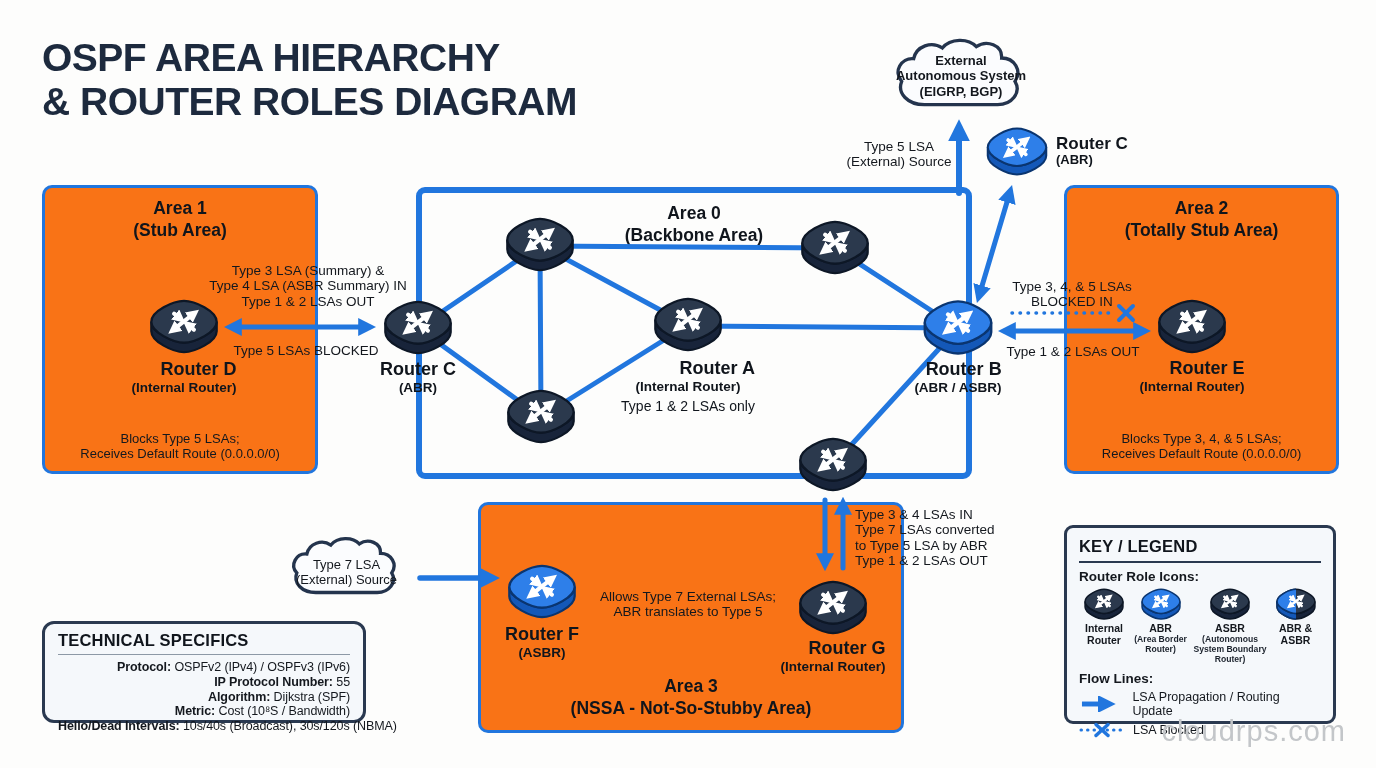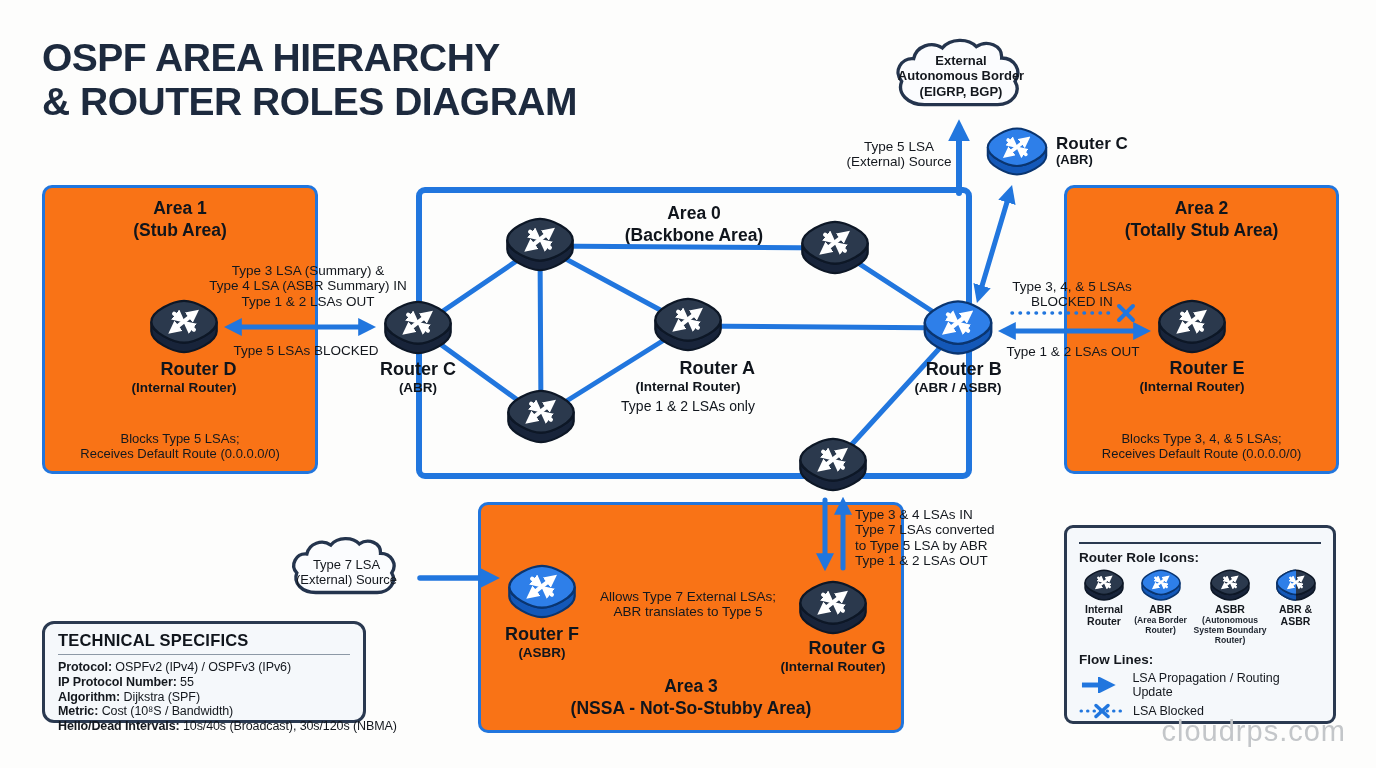--- a/index.html
+++ b/index.html
@@ -18,21 +18,21 @@
   .area-title.at-bottom{top:auto;bottom:10px;}
   .area-note{position:absolute;bottom:9px;left:0;width:100%;text-align:center;
     font-size:13px;line-height:1.2;color:#14181e;}
 
   
   .panel{position:absolute;border:3px solid #2a3950;border-radius:12px;background:#f5f8fb;z-index:2;}
   .panel-title{font-size:16.5px;font-weight:800;color:#10151c;letter-spacing:.2px;}
   .panel hr{border:none;border-top:2px solid #2a3950;margin:5px 0 6px 0;}
   #tech-box{left:42px;top:621px;width:324px;height:102px;padding:7px 13px;box-sizing:border-box;}
   #tech-box hr{border-top-width:1.5px;border-top-color:#8d99a6;margin:4px 0 5px 0;}
-  .tech-row{font-size:12.5px;line-height:1.18;white-space:nowrap;letter-spacing:-.1px;}
+  .tech-row{font-size:12.5px;line-height:1.18;white-space:nowrap;letter-spacing:-.1px;text-align:right;}
   .tech-row b{font-weight:800;}
 
   #legend-box{left:1064px;top:525px;width:272px;height:199px;padding:9px 12px;box-sizing:border-box;}
   .legend-heading{font-size:13.5px;font-weight:800;margin:1px 0 4px 0;}
   #legend-roles{display:grid;grid-template-columns:50px 63px 76px 55px;gap:0;}
   .role-col{text-align:center;}
   .role-col svg{display:block;margin:0 auto;}
   .role-title{font-size:10.5px;font-weight:800;line-height:1.12;margin-top:2px;}
   .role-sub{font-size:8.6px;font-weight:700;line-height:1.15;color:#1b222c;}
   .flow-row{display:flex;align-items:center;gap:8px;margin-top:4px;}
@@ -162,21 +162,21 @@
       <line x1="843" y1="568" x2="843" y2="504" stroke-width="5" marker-end="url(#mb)"></line>
     </g>
   </svg>
 
   <div class="cloud" id="cloud-external" style="left:885px;top:36px;width:152px;height:80px">
     <svg width="152" height="80" viewBox="0 0 220 120">
       <path d="M55,103 C30,103 14,86 21,68 C8,54 20,32 39,34 C43,15 66,7 82,18 C94,3 121,3 133,16 C149,5 172,14 171,33 C190,33 202,52 191,68 C201,85 186,103 165,103 Z" fill="#fbfcfe" stroke="#24344d" stroke-width="5"></path>
     </svg>
     <div class="ctext">
       <div>External</div>
-      <div>Autonomous Border</div>
+      <div>Autonomous System</div>
       <div>(EIGRP, BGP)</div>
     </div>
   </div>
 
   <div class="cloud" id="cloud-type7" style="left:280px;top:535px;width:133px;height:67px">
     <svg width="133" height="67" viewBox="0 0 220 120">
       <path d="M55,103 C30,103 14,86 21,68 C8,54 20,32 39,34 C43,15 66,7 82,18 C94,3 121,3 133,16 C149,5 172,14 171,33 C190,33 202,52 191,68 C201,85 186,103 165,103 Z" fill="#fbfcfe" stroke="#24344d" stroke-width="6"></path>
     </svg>
     <div class="ctext">
       <div>Type 7 LSA</div>
@@ -345,20 +345,21 @@
       <b>IP Protocol Number:</b> <span>55</span></div>
     <div class="tech-row">
       <b>Algorithm:</b> <span>Dijkstra (SPF)</span></div>
     <div class="tech-row">
       <b>Metric:</b> <span>Cost (10⁸S / Bandwidth)</span></div>
     <div class="tech-row">
       <b>Hello/Dead Intervals:</b> <span>10s/40s (Broadcast), 30s/120s (NBMA)</span></div>
   </div>
 
   <div class="panel" id="legend-box" style="border-radius:9px">
+    <div class="panel-title">KEY / LEGEND</div>
     <hr>
     <div class="legend-heading">Router Role Icons:</div>
 
     <div id="legend-roles">
       <div class="role-col">
         <svg width="44" height="33" viewBox="0 0 100 75">
             <use href="#r-side" fill="#18243a" stroke="#0d1726" stroke-width="3.5"></use>
             <use href="#r-top" fill="#2b394d" stroke="#0d1726" stroke-width="3.5"></use>
             <use href="#r-arrows"></use>
           </svg>

